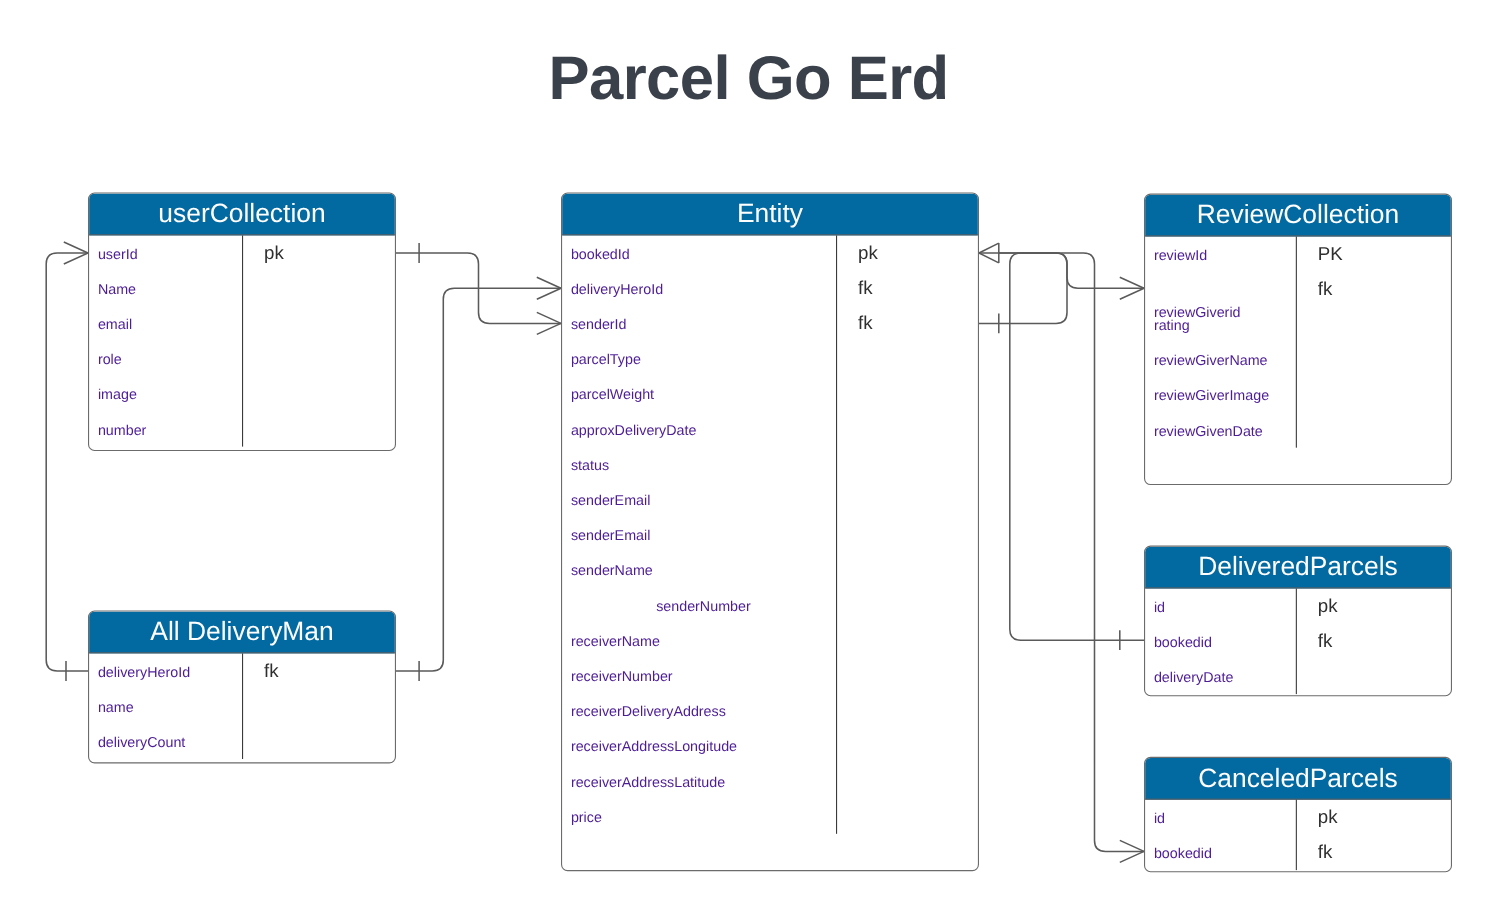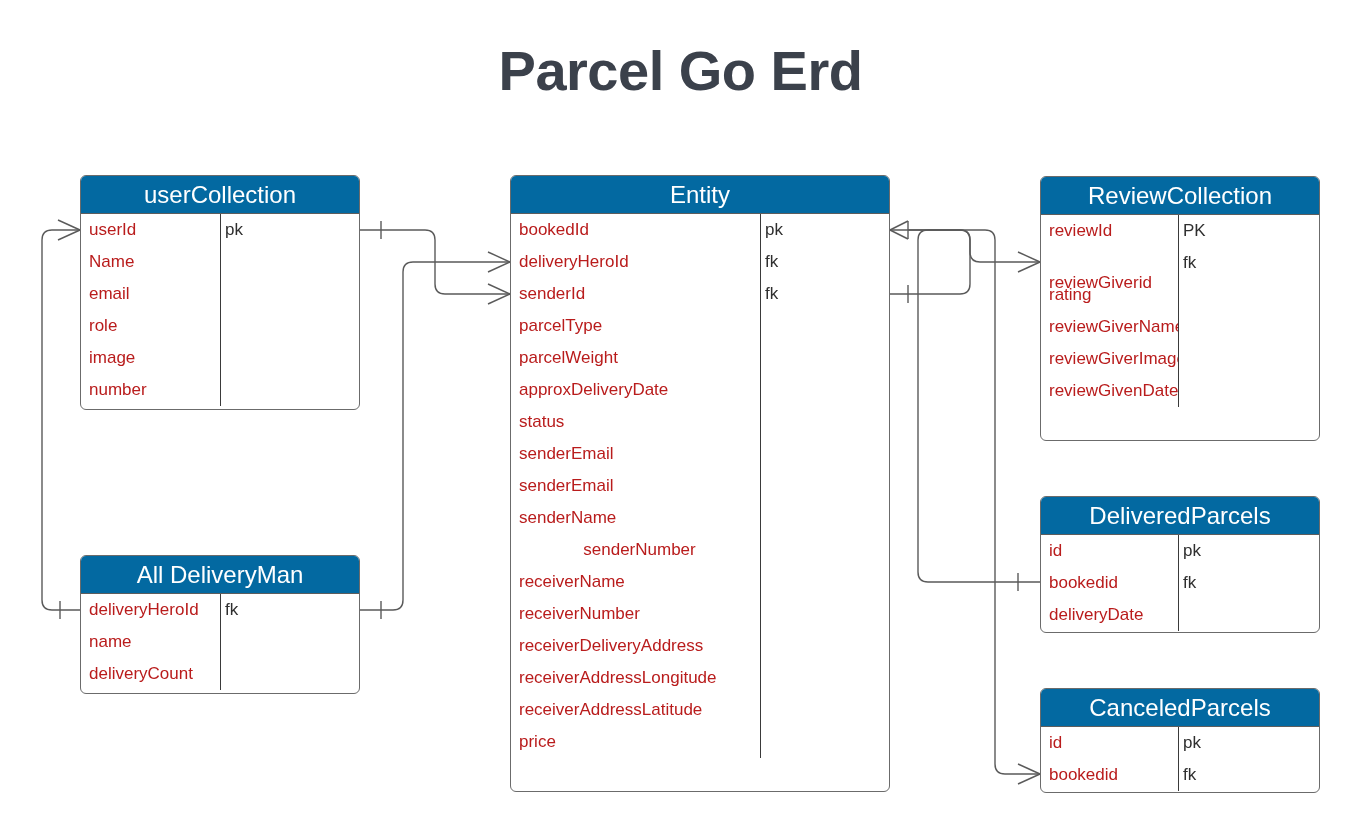--- a/index.html
+++ b/index.html
@@ -71,28 +71,28 @@
     border-left: 1px solid #3a3a3a;
   }
   .attr-row {
     display: flex;
     height: 32px;
     align-items: center;
   }
   .attr-name {
     box-sizing: border-box;
     padding-left: 8px;
-    font-size: 17px;
-    color: #b91c1c;
+    font-size: 13px;
+    color: #4c1d95;
     white-space: nowrap;
     overflow: hidden;
   }
   .attr-key {
     box-sizing: border-box;
-    padding-left: 5px;
+    padding-left: 20px;
     font-size: 17px;
     color: #2f2f2f;
     white-space: nowrap;
   }
 </style>
 </head>
 <body>
 
 <div id="canvas">
 

